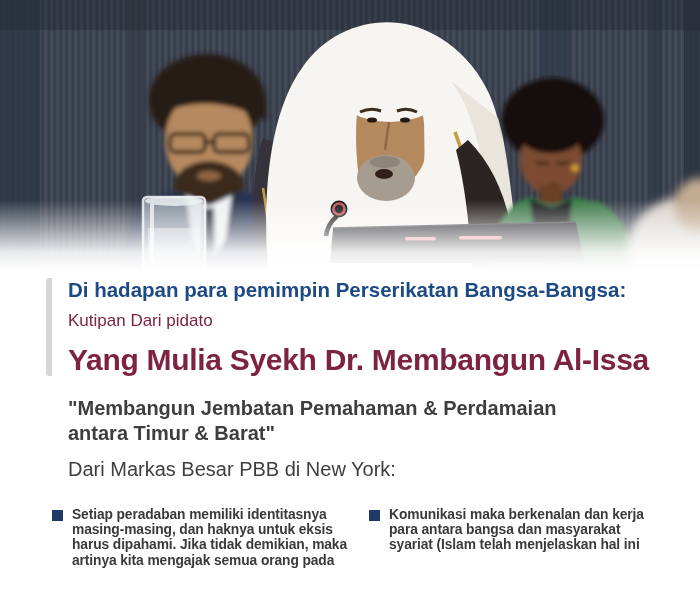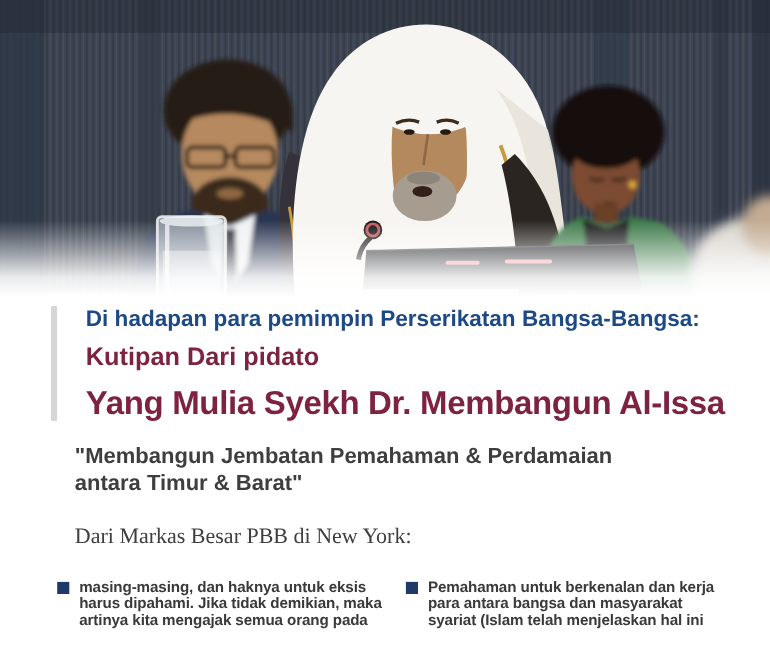--- a/index.html
+++ b/index.html
@@ -14,37 +14,37 @@
   .photo{position:absolute;top:0;left:0;width:700px;height:270px;}
   .photo svg{display:block;}
 
   
   .content{position:absolute;top:270px;left:0;right:0;bottom:0;background:transparent;}
 
   .quote-head{
     margin:8px 0 0 46px;
     border-left:6px solid #d6d6d6;
     border-radius:3px;
-    padding-left:26px;
+    padding-left:16px;
   }
   .line-blue{
     font-size:20.5px;font-weight:600;color:#1d4a85;line-height:1.15;
   }
   .line-maroon-sm{
-    font-size:23px;font-weight:700;color:#7d2340;line-height:1.1;margin-top:10px;
+    font-size:17px;font-weight:400;color:#7d2340;line-height:1.1;margin-top:10px;
   }
   .line-maroon-lg{
     font-size:30px;font-weight:700;color:#7d2340;line-height:1.1;margin-top:13px;
     letter-spacing:-0.3px;
   }
 
   .event-block{margin:20px 0 0 68px;color:#3e3e3e;}
   .event-intro{font-size:20px;font-weight:400;line-height:1.2;}
   .event-quote{font-size:20px;font-weight:700;line-height:1.22;margin-top:10px;}
-  .event-venue{font-size:20px;font-weight:400;line-height:1.2;margin-top:24px;font-family:Liberation Serif, serif;}
+  .event-venue{font-size:20px;font-weight:400;line-height:1.2;margin-top:12px;}
 
   .bullets{
     display:flex;gap:22px;margin:26px 0 0 52px;
   }
   .bullet{
     display:flex;gap:9px;align-items:flex-start;
   }
   .bullet-marker{
     flex:none;width:11px;height:11px;background:#1e3a68;margin-top:3px;
   }
@@ -185,31 +185,32 @@
         <div>antara Timur &amp; Barat"</div>
       </div>
       <div class="event-venue">Dari Markas Besar PBB di New York:</div>
     </div>
 
     <div class="bullets">
 
       <div class="bullet">
         <span class="bullet-marker"></span>
         <div class="bullet-text">
+          <div class="bl">Setiap peradaban memiliki identitasnya</div>
           <div class="bl">masing-masing, dan haknya untuk eksis</div>
           <div class="bl">harus dipahami. Jika tidak demikian, maka</div>
           <div class="bl">artinya kita mengajak semua orang pada</div>
 
         </div>
       </div>
 
       <div class="bullet">
         <span class="bullet-marker"></span>
         <div class="bullet-text">
-          <div class="bl">Pemahaman untuk berkenalan dan kerja</div>
+          <div class="bl">Komunikasi maka berkenalan dan kerja</div>
           <div class="bl">para antara bangsa dan masyarakat</div>
           <div class="bl">syariat (Islam telah menjelaskan hal ini</div>
 
         </div>
       </div>
 
     </div>
   </div>
 </div>
 

